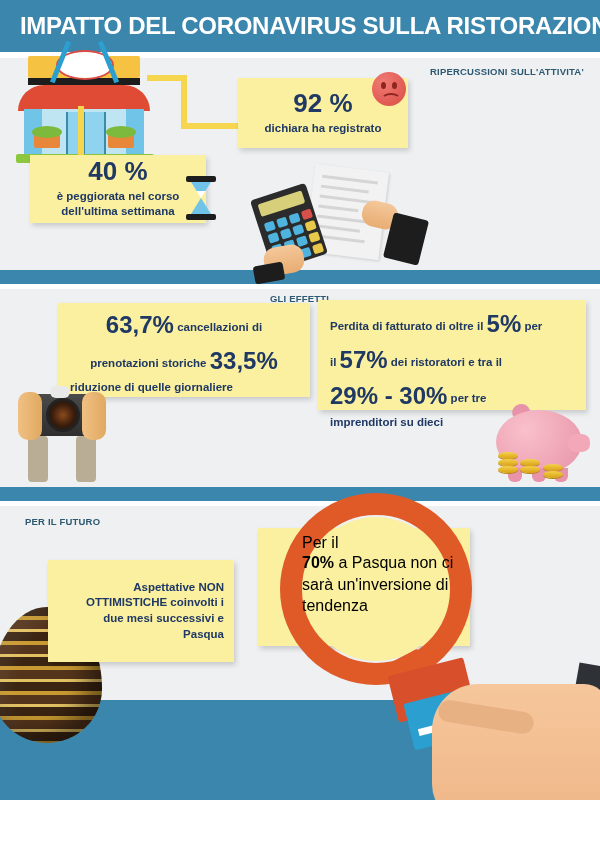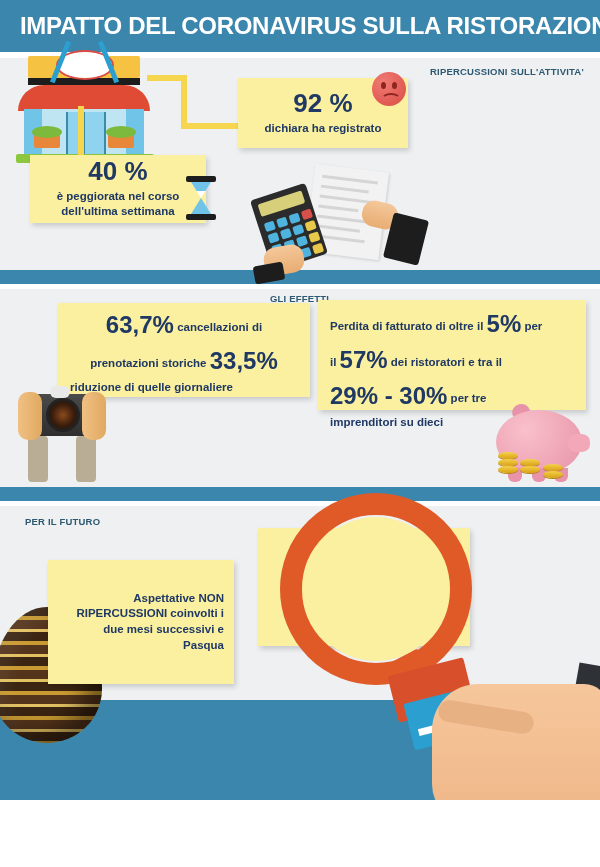--- a/index.html
+++ b/index.html
@@ -364,35 +364,44 @@
   <div class="coin" style="left:498px;top:466px;"></div>
   <div class="coin" style="left:520px;top:459px;"></div>
   <div class="coin" style="left:520px;top:466px;"></div>
   <div class="coin" style="left:543px;top:464px;"></div>
   <div class="coin" style="left:543px;top:471px;"></div>
 
   <div class="sec-label" style="left:25px;top:516px;">PER IL FUTURO</div>
 
   <div id="egg"></div>
 
-  <div class="card" style="left:48px;top:560px;width:186px;height:124px;padding:6px 10px;text-align:right;">
+  <div class="card" style="left:48px;top:560px;width:186px;height:102px;padding:6px 10px;text-align:right;">
     <div class="sml" style="text-align:right;">Aspettative NON</div>
-    <div class="sml" style="text-align:right;">RIPERCUSSIONI coinvolti i</div>
+    <div class="sml" style="text-align:right;">OTTIMISTICHE coinvolti i</div>
     <div class="sml" style="">due mesi successivi e</div>
     <div class="sml" style="text-align:right;">Pasqua</div>
   </div>
 
   <div class="card" style="left:258px;top:528px;width:212px;height:118px;"></div>
 
   <div id="magnifier" style="left:280px;top:493px;width:200px;height:220px;">
     <div id="mag-handle"></div>
     <div id="mag-inner"></div>
     <div id="mag-ring"></div>
   </div>
 
+  <div style="position:absolute;left:302px;top:534px;width:176px;">
+    <div class="sml" style="text-align:left;">Per il</div>
+    <div class="mix" style="text-align:left;margin-top:2px;">
+      <b>70%</b>
+      <span>a Pasqua non ci</span>
+    </div>
+    <div class="sml" style="text-align:left;margin-top:4px;">sarà un'inversione di</div>
+    <div class="sml" style="text-align:left;margin-top:3px;">tendenza</div>
+  </div>
 
   <div id="bighand">
     <div class="card-red"></div>
     <div class="card-blue">
         <div class="stripe"></div>
       </div>
     <div class="sleeve-dark"></div>
     <div class="palm"></div>
     <div class="thumb"></div>
   </div>

